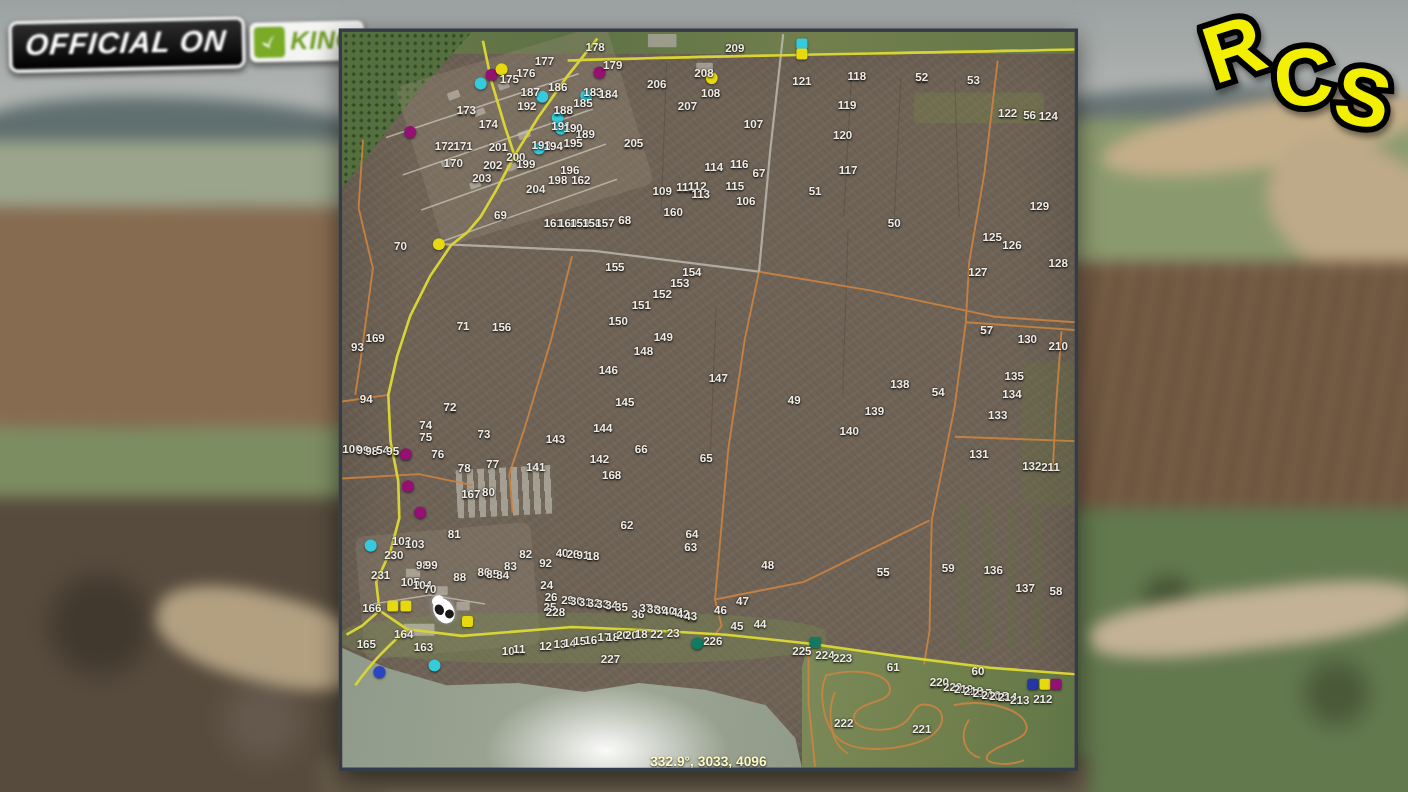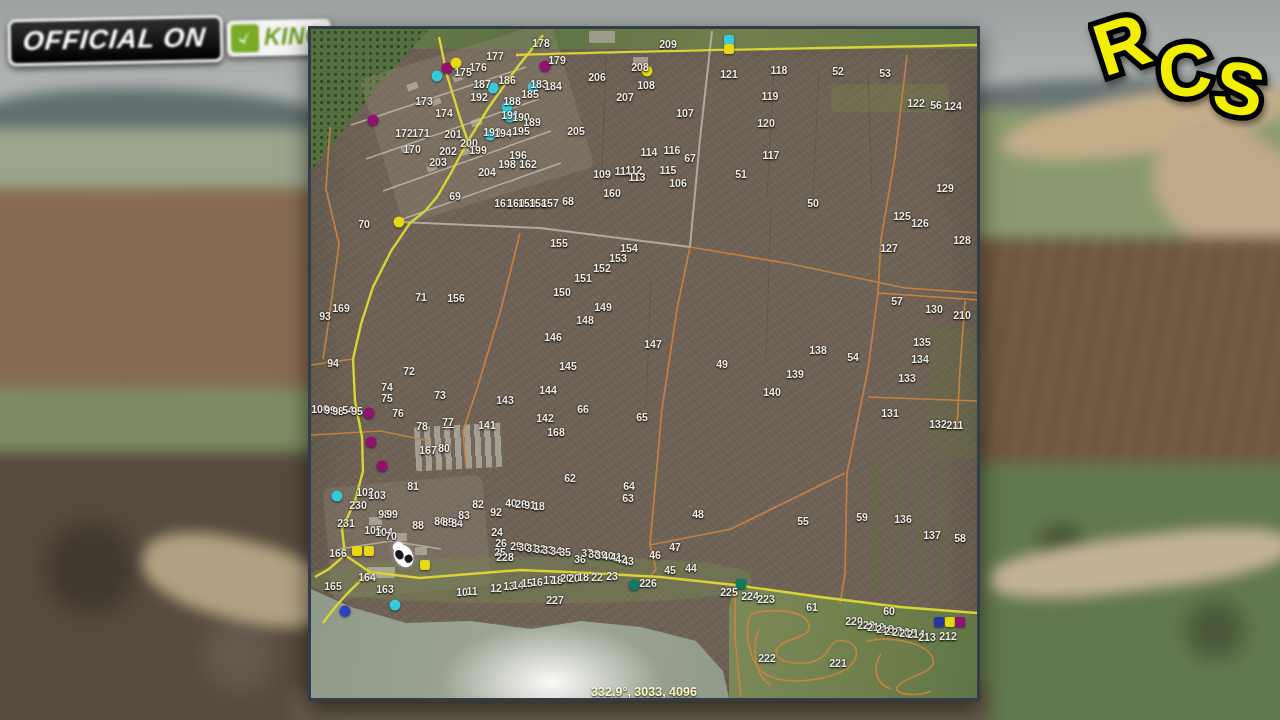--- a/index.html
+++ b/index.html
@@ -376,21 +376,21 @@
       <span class="field-label" style="left: 9px; top: 380px;">100</span>
       <span class="field-label" style="left: 19px; top: 381px;">99</span>
       <span class="field-label" style="left: 27px; top: 382px;">98</span>
       <span class="field-label" style="left: 37px; top: 381px;">54</span>
       <span class="field-label" style="left: 46px; top: 382px;">95</span>
       <span class="field-label" style="left: 87px; top: 384px;">76</span>
       <span class="field-label" style="left: 272px; top: 380px;">66</span>
       <span class="field-label" style="left: 579px; top: 384px;">131</span>
       <span class="field-label" style="left: 331px; top: 388px;">65</span>
       <span class="field-label" style="left: 111px; top: 397px;">78</span>
-      <span class="field-label" style="left: 137px; top: 393px; text-decoration: underline;">77</span>
+      <span class="field-label" style="left: 137px; top: 393px;">77</span>
       <span class="field-label" style="left: 176px; top: 396px;">141</span>
       <span class="field-label" style="left: 234px; top: 389px;">142</span>
       <span class="field-label" style="left: 627px; top: 395px;">132</span>
       <span class="field-label" style="left: 644px; top: 396px;">211</span>
       <span class="field-label" style="left: 245px; top: 403px;">168</span>
       <span class="field-label" style="left: 117px; top: 421px;">167</span>
       <span class="field-label" style="left: 133px; top: 419px;">80</span>
       <span class="field-label" style="left: 259px; top: 449px;">62</span>
       <span class="field-label" style="left: 318px; top: 457px;">64</span>
       <span class="field-label" style="left: 317px; top: 469px;">63</span>

